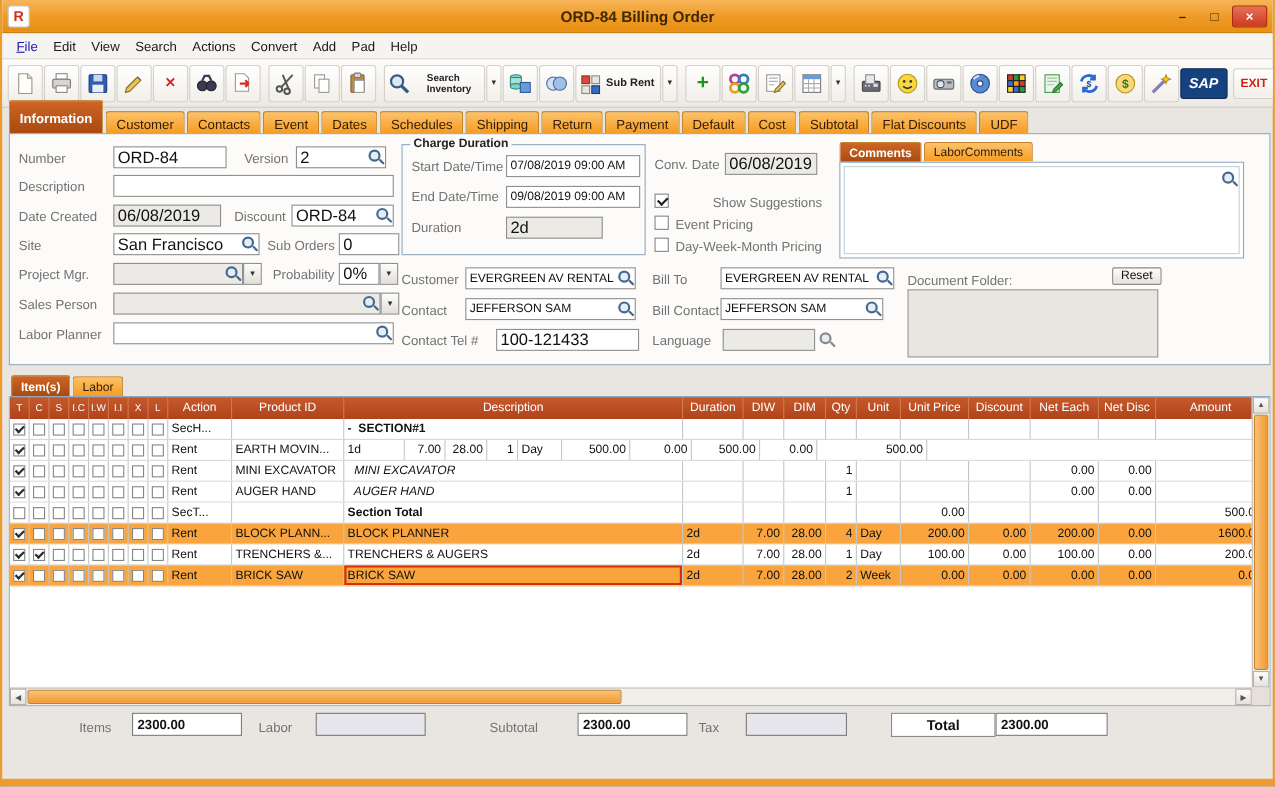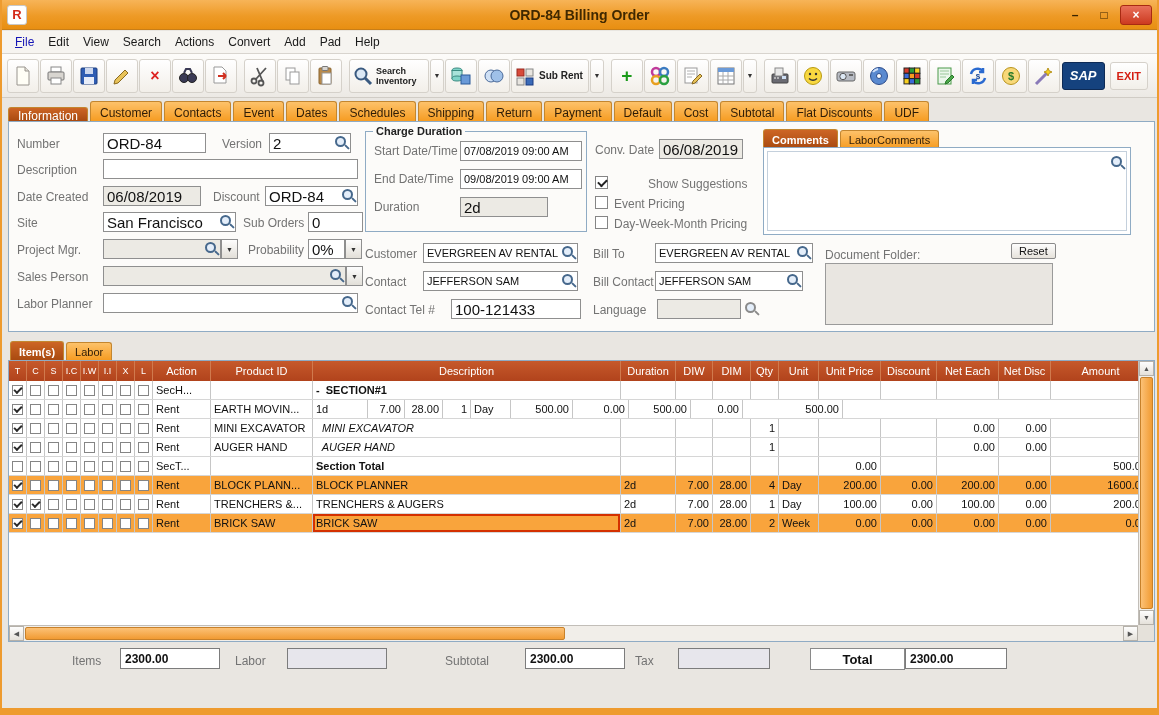--- a/index.html
+++ b/index.html
@@ -12,45 +12,45 @@
 .win-controls{margin-left:auto;display:flex;align-items:center;gap:3px;z-index:2}
 .wc{width:26px;height:18px;display:flex;align-items:center;justify-content:center;font-size:12px;color:#3a2400;font-weight:bold}
 .wc.close{background:linear-gradient(#e8705a,#cc3a20);border:1px solid #a82a12;border-radius:3px;color:#fff;width:32px;height:20px}
 .menubar{position:absolute;top:31px;left:0;right:0;height:23px;background:#f6f4f0;border-bottom:1px solid #d8d4ce;display:flex;align-items:center;padding-left:6px}
 .menu-item{font-size:12px;padding:3px 7px;color:#1a1a1a;white-space:nowrap}
 .menu-item.first{color:#1515b5}
 .toolbar{position:absolute;top:54px;left:0;right:0;height:44px;background:linear-gradient(#fdfcfa,#ece9e4);border-bottom:1px solid #d0ccc5;display:flex;align-items:center;padding:0 5px}
 .tbtn{height:34px;min-width:32px;border:1px solid #d5d1ca;border-radius:3px;background:linear-gradient(#ffffff,#f2efe9);display:flex;align-items:center;justify-content:center;margin-right:1px;padding:0 2px;flex:none}
 .tbtn .ic{width:22px;height:22px}
 .tbtn.dd{min-width:14px;width:14px;font-size:7px;color:#333;padding:0}
-.tlbl{font-size:9px;font-weight:bold;color:#222;line-height:10px;text-align:left;margin-left:2px;width:50px;white-space:normal}
+.tlbl{font-size:9px;font-weight:bold;color:#222;line-height:10px;text-align:left;margin-left:14px;width:50px;white-space:normal}
 .tlbl.one{width:auto;font-size:10px;white-space:nowrap;margin:0 3px}
 .gx{font-size:16px;line-height:1}
 .sep{width:6px;flex:none}
 .tbtn.sap{background:#15427e;border-color:#0d2a55;color:#fff;font-weight:bold;font-style:italic;font-size:13px;height:28px;padding:0 7px;margin-left:auto}
 .tbtn.exit{color:#d41e12;font-weight:bold;font-size:11px;height:28px;padding:0 6px;margin-left:4px;margin-right:4px}
 .tabrow{position:absolute;top:100px;left:6px;right:6px;height:21px;display:flex;align-items:flex-end;gap:2px}
 .tab{height:20px;font-size:12px;color:#2e1c06;padding:2px 9px 0;background:linear-gradient(#fdc26a,#f69c22);border:1px solid #c3862f;border-bottom:none;border-radius:3px 3px 0 0;display:flex;align-items:center;white-space:nowrap}
-.tab.active{height:14px;background:linear-gradient(#cd6525,#a94a10);color:#fff;font-weight:normal;z-index:3}
+.tab.active{height:30px;background:linear-gradient(#cd6525,#a94a10);color:#fff;font-weight:bold;z-index:3}
 .info-panel{position:absolute;top:121px;left:6px;width:1147px;height:211px;background:#fcfbf9;border:1px solid #8fabc4}
 .fl{position:absolute;font-size:12px;color:#737373;white-space:nowrap}
 .inp{position:absolute;height:20px;border:1px solid #8f8f8f;background:#fff;font-size:15px;font-family:inherit;padding:0 3px;color:#111}
 .inp.sm{font-size:11px}
 .inp.dis{background:#eceae4}
 .mag{position:absolute;width:11px;height:11px;border:2px solid #46688c;border-radius:50%;background:#e4eefa;z-index:2}
 .mag::after{content:"";position:absolute;width:6px;height:2px;background:#46688c;left:7px;top:8px;transform:rotate(45deg);border-radius:1px}
 .mag.gray{border-color:#8a8a8a}.mag.gray::after{background:#8a8a8a}
 .carrow{position:absolute;width:17px;height:20px;border:1px solid #8f8f8f;background:linear-gradient(#fdfdfd,#e2dfd8);font-size:7px;color:#333;display:flex;align-items:center;justify-content:center}
 .groupbox{position:absolute;border:1px solid #8fabc4}
 .grouplabel{position:absolute;top:-7px;left:7px;background:#fcfbf9;font-size:11px;font-weight:bold;color:#222;padding:0 3px}
 .ckb{position:absolute;width:13px;height:13px;background:#fff;border:1px solid #858585}
 .ckb.on::after{content:"";position:absolute;left:2px;top:2px;width:7px;height:4px;border-left:2px solid #222;border-bottom:2px solid #222;transform:rotate(-45deg)}
 .minitab{height:18px;font-size:11px;color:#2e1c06;padding:1px 8px 0;background:linear-gradient(#fdc26a,#f69c22);border:1px solid #c3862f;border-bottom:none;border-radius:3px 3px 0 0;display:flex;align-items:center}
 .minitab.active{background:linear-gradient(#cd6525,#a94a10);color:#fff;font-weight:bold;height:19px}
-.comments-tabs{position:absolute;left:754px;top:7px;display:flex;gap:2px;align-items:center}
+.comments-tabs{position:absolute;left:754px;top:7px;display:flex;gap:2px;align-items:flex-start}
 .comments-box{position:absolute;left:754px;top:25px;width:368px;height:88px;border:1px solid #8fabc4;background:#fff}
 .comments-inner{position:absolute;inset:3px;border:1px solid #c4d0dc;background:#fff}
 .docfolder-box{position:absolute;left:816px;top:141px;width:228px;height:62px;border:1px solid #9a9a9a;background:#e9e6e1}
 .btn{position:absolute;font-size:11px;border:1px solid #8a8a8a;background:linear-gradient(#fdfdfd,#e6e2db);padding:1px 7px;border-radius:2px;color:#111}
 .items-tabs{position:absolute;top:338px;left:8px;display:flex;gap:2px;align-items:flex-end;height:22px;z-index:2}
 .grid-area{position:absolute;top:360px;left:6px;width:1147px;height:282px;border:1px solid #8fabc4;background:#fff}
 .grid-clip{position:absolute;left:0;top:0;right:16px;bottom:16px;overflow:hidden;background:#fff}
 .grid-header{display:flex;width:1142px;height:20px;background:linear-gradient(#c6592b,#b1431c)}
 .th{font-size:11px;color:#fff;border-right:1px solid #d07a4e;display:flex;align-items:center;justify-content:center;overflow:hidden;white-space:nowrap;flex:none}
 .th.thc{font-size:9px}

